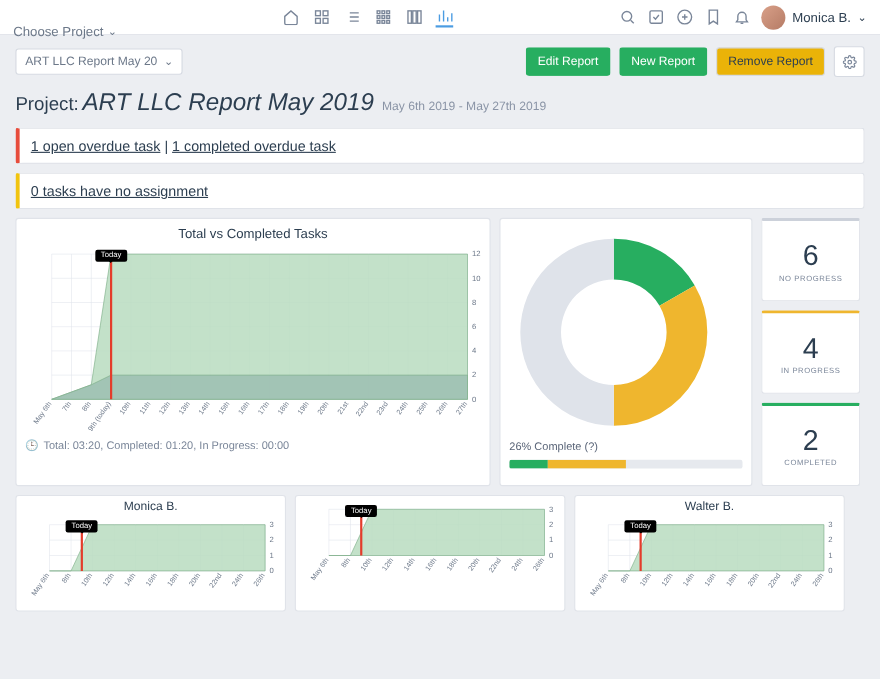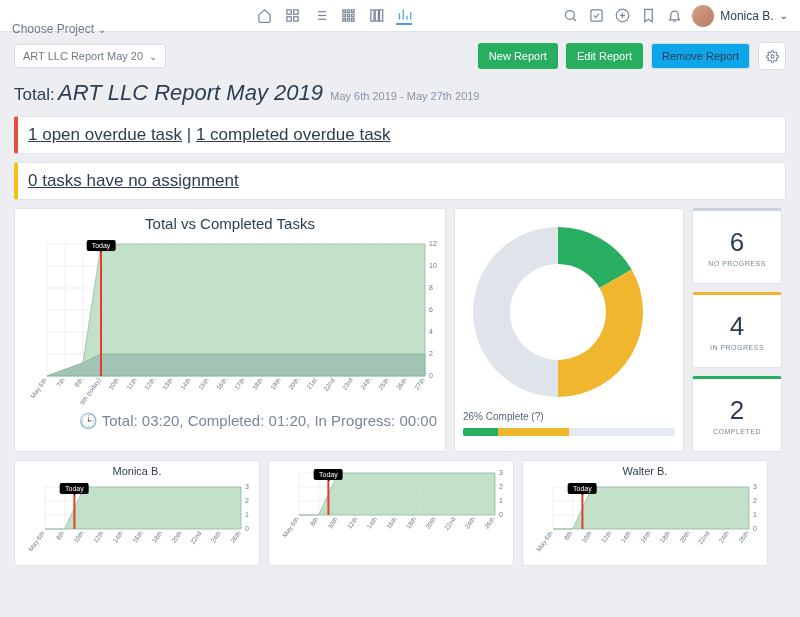--- a/index.html
+++ b/index.html
@@ -13,46 +13,46 @@
 .dropdown-btn { display: flex; align-items: center; gap: 4px; cursor: pointer; color: #6c7889; font-size: 12px; margin-top: 27px; }
 .chev { font-size: 10px; }
 .avatar { width: 22px; height: 22px; border-radius: 50%; background: linear-gradient(135deg,#d9a089,#b57b65); }
 .user-drop { display: flex; align-items: center; gap: 6px; cursor: pointer; font-size: 12px; color: #2c3e50; }
 .content { padding: 10px 14px; }
 .toolbar-row { display: flex; align-items: center; gap: 8px; margin-bottom: 10px; justify-content: flex-end; }
 .selector { border: 1px solid #d6dae2; background: #fff; border-radius: 3px; padding: 5px 8px; display: flex; align-items: center; gap: 6px; cursor: pointer; font-size: 11px; color: #6c7889; }
 .spacer { flex: 1; }
 .btn { border-radius: 3px; padding: 6px 10px; font-size: 11px; cursor: pointer; border: 1px solid transparent; }
 .btn-green { background: #27ae60; color: #fff; }
-.btn-white { background: #0ea5e9; color: #2c3e50; border: 1px solid #d6dae2; }
+.btn-white { background: #eab308; color: #2c3e50; border: 1px solid #d6dae2; }
 .btn-icon { width: 28px; height: 28px; background: #fff; border: 1px solid #d6dae2; border-radius: 3px; display: flex; align-items: center; justify-content: center; cursor: pointer; color: #7a8699; }
 .report-title-row { margin-bottom: 10px; }
 .report-prefix { font-size: 17px; font-weight: 400; color: #2c3e50; }
 .report-name { font-size: 22px; font-style: italic; font-weight: 500; color: #2c3e50; }
 .report-daterange { font-size: 11px; color: #8a94a6; margin-left: 4px; }
 .card { background: #fff; border: 1px solid #e0e3e9; border-radius: 3px; margin-bottom: 8px; }
 .pad-sm { padding: 8px 10px; }
 .chip-blue { display: inline-block; background: #2f8fe2; color: #fff; padding: 6px 12px; border-radius: 3px; font-size: 11px; }
 .border-left-red { border-left: 4px solid #e74c3c; }
 .border-left-amber { border-left: 4px solid #f1c40f; }
-.alert-text { font-size: 17px; color: #2c3e50; }
+.alert-text { font-size: 13px; color: #2c3e50; }
 .alert-text .ul { text-decoration: underline; }
 .charts-row { display: flex; gap: 8px; }
 .main-chart-card { background: #fff; border: 1px solid #e0e3e9; border-radius: 3px; padding: 6px 8px 8px; width: 432px; }
 .donut-card { background: #fff; border: 1px solid #e0e3e9; border-radius: 3px; padding: 8px; width: 230px; display: flex; flex-direction: column; }
 .stats-col { display: flex; flex-direction: column; gap: 8px; width: 90px; }
 .stat-card { background: #fff; border: 1px solid #e0e3e9; border-radius: 3px; height: 76px; display: flex; flex-direction: column; align-items: center; justify-content: center; }
 .stat-card .num { font-size: 26px; font-weight: 300; color: #2c3e50; }
 .stat-card .lbl { font-size: 7px; letter-spacing: 0.5px; color: #7a8699; text-transform: uppercase; margin-top: 2px; }
 .stat-card.bar-gray { border-top: 3px solid #ccd1da; }
 .stat-card.bar-amber { border-top: 3px solid #efb62e; }
 .stat-card.bar-green { border-top: 3px solid #27ae60; }
-.chart-title { text-align: center; font-size: 15px; color: #2c3e50; margin-bottom: 4px; }
+.chart-title { text-align: center; font-size: 12px; color: #2c3e50; margin-bottom: 4px; }
 .chart-wrap { position: relative; width: 100%; height: 170px; }
-.chart-footer { text-align: right; font-size: 15px; color: #7a8699; margin-top: 6px; }
+.chart-footer { text-align: left; font-size: 10px; color: #7a8699; margin-top: 6px; }
 .chart-footer .clk { margin-right: 4px; }
 .people-row { display: flex; gap: 8px; margin-top: 8px; }
 .person-card { background: #fff; border: 1px solid #e0e3e9; border-radius: 3px; padding: 4px 6px 6px; width: 246px; }
 .person-name { text-align: center; font-size: 11px; color: #2c3e50; margin-bottom: 2px; }
 .mini-chart { position: relative; width: 100%; height: 80px; }
 .donut-wrap { position: relative; width: 190px; height: 190px; }
 .donut-caption { font-size: 10px; color: #5a6578; margin-top: 4px; }
 .donut-bar { width: 100%; height: 8px; background: #e6e9ee; border-radius: 2px; overflow: hidden; margin-top: 6px; display: flex; }
 .donut-bar .seg-green { background: #27ae60; height: 100%; }
 .donut-bar .seg-amber { background: #efb62e; height: 100%; }
@@ -164,33 +164,33 @@
 </div>
 
 <div class="content">
 
   <div class="toolbar-row">
     <div class="selector">
       <span>ART LLC Report May 20</span>
       <span class="chev">⌄</span>
     </div>
     <div class="spacer"></div>
+    <button class="btn btn-green">Edit Report</button>
     <button class="btn btn-green">New Report</button>
-    <button class="btn btn-green">Edit Report</button>
     <button class="btn btn-white">Remove Report</button>
     <div class="btn-icon">
       <svg width="13" height="13" viewBox="0 0 24 24" fill="none" stroke="currentColor" stroke-width="2">
           <circle cx="12" cy="12" r="3"></circle>
           <path d="M19.4 15a1.65 1.65 0 0 0 .33 1.82l.06.06a2 2 0 1 1-2.83 2.83l-.06-.06a1.65 1.65 0 0 0-1.82-.33 1.65 1.65 0 0 0-1 1.51V21a2 2 0 1 1-4 0v-.09a1.65 1.65 0 0 0-1-1.51 1.65 1.65 0 0 0-1.82.33l-.06.06a2 2 0 1 1-2.83-2.83l.06-.06a1.65 1.65 0 0 0 .33-1.82 1.65 1.65 0 0 0-1.51-1H3a2 2 0 1 1 0-4h.09a1.65 1.65 0 0 0 1.51-1 1.65 1.65 0 0 0-.33-1.82l-.06-.06a2 2 0 1 1 2.83-2.83l.06.06a1.65 1.65 0 0 0 1.82.33h0a1.65 1.65 0 0 0 1-1.51V3a2 2 0 1 1 4 0v.09a1.65 1.65 0 0 0 1 1.51h0a1.65 1.65 0 0 0 1.82-.33l.06-.06a2 2 0 1 1 2.83 2.83l-.06.06a1.65 1.65 0 0 0-.33 1.82v0a1.65 1.65 0 0 0 1.51 1H21a2 2 0 1 1 0 4h-.09a1.65 1.65 0 0 0-1.51 1z"></path>
         </svg>
     </div>
   </div>
 
   <div class="report-title-row">
-    <span class="report-prefix">Total:</span>
+    <span class="report-prefix">Project:</span>
     <span class="report-name">ART LLC Report May 2019</span>
     <span class="report-daterange">May 6th 2019 - May 27th 2019</span>
   </div>
 
 
   <div class="card pad-sm border-left-red">
     <span class="alert-text">
       <span class="ul">1 open overdue task</span>
       <span> | </span>
       <span class="ul">1 completed overdue task</span>

